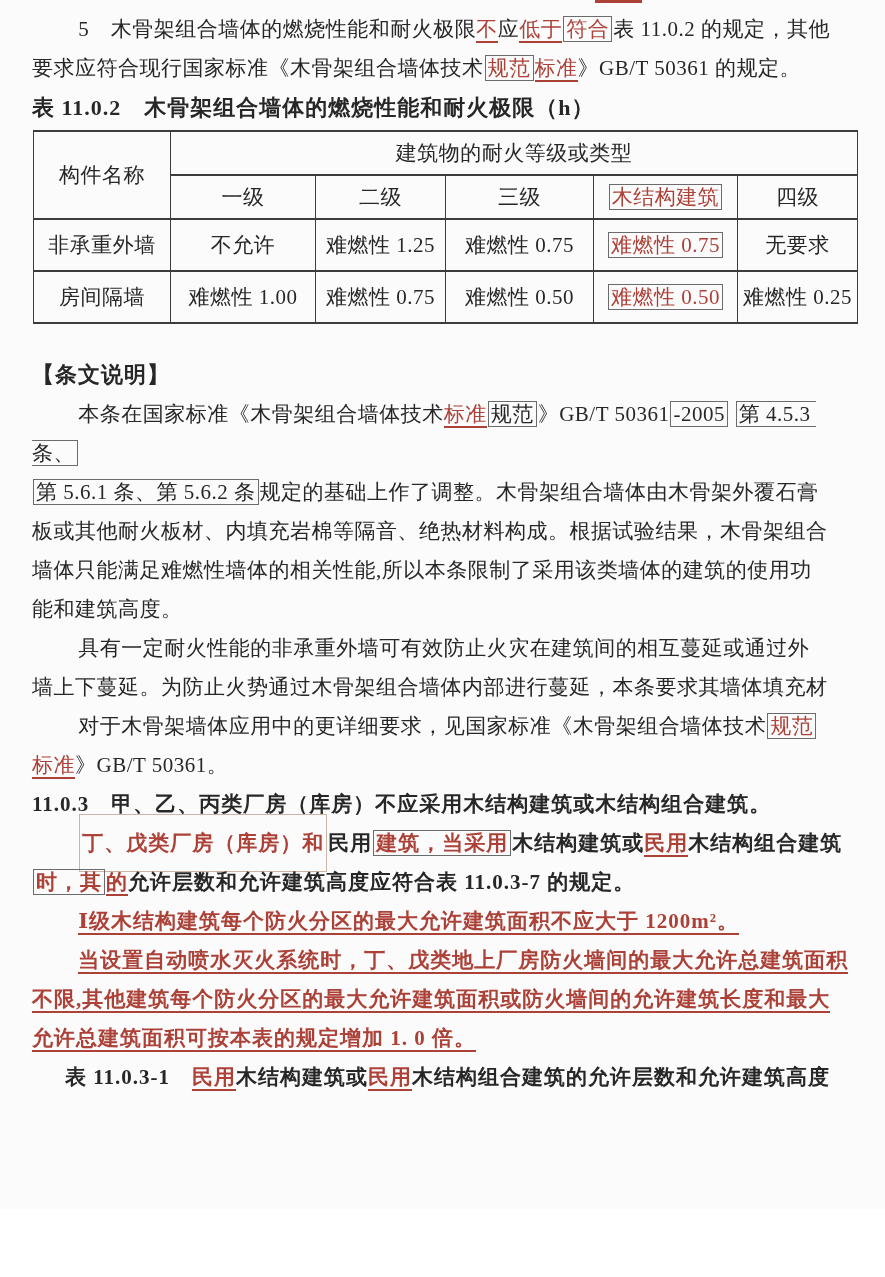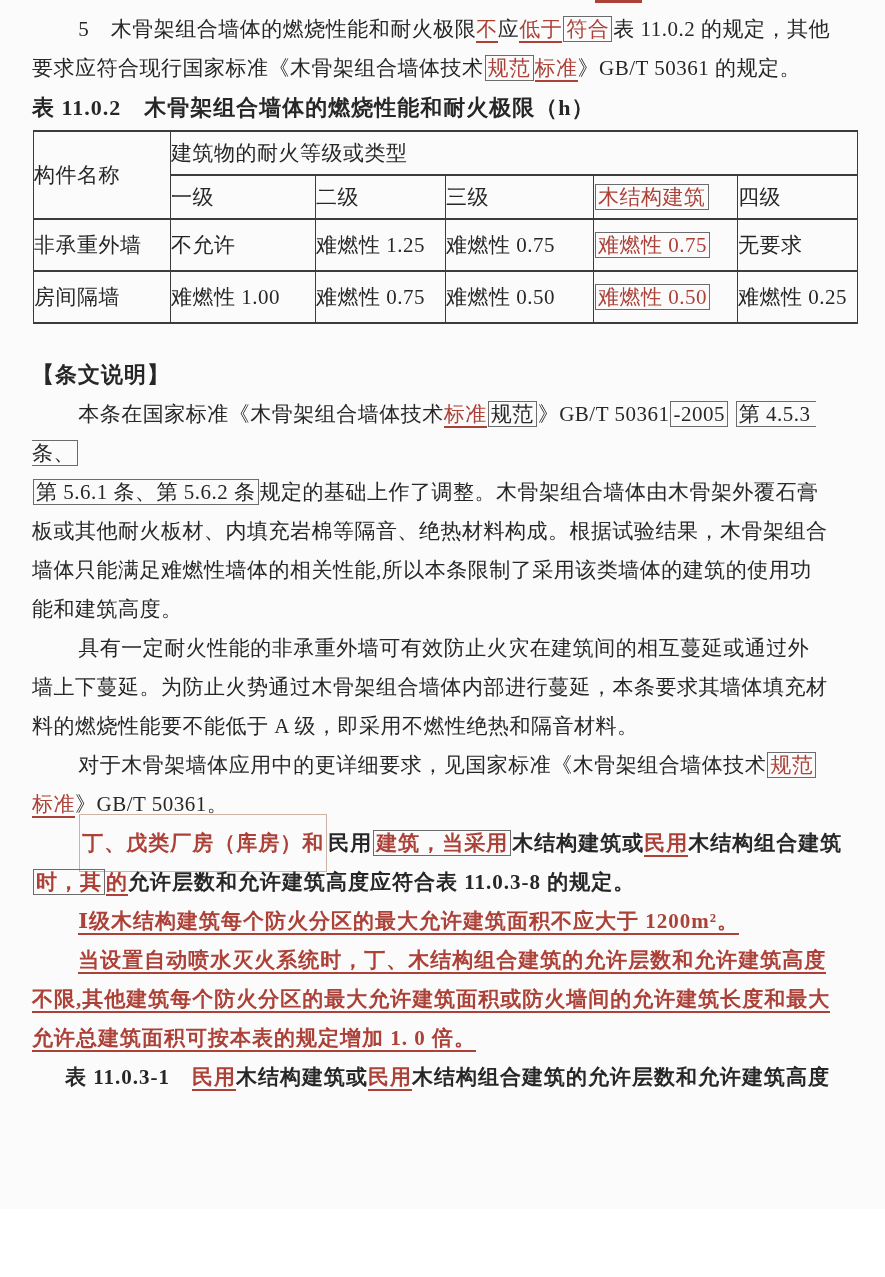--- a/index.html
+++ b/index.html
@@ -20,21 +20,21 @@
   .sg.red{color:#ac4138;}
   .sg.ul{border-bottom:2px solid currentColor;}
   .sg.box{border:1.5px solid #6b6b6b;padding:0 2px;margin:0 1px;}
   .sg.boxl{border:1.5px solid #c9b4a6;padding:16px 2px;margin:0 1px;}
   .tcaption{font-weight:700;text-align:left;font-size:22px;line-height:36px;margin:2px 0 4px 0;letter-spacing:1px;}
   .notes-heading{font-weight:700;font-size:22px;line-height:40px;letter-spacing:1px;margin-top:31px;}
   table{border-collapse:collapse;table-layout:fixed;}
   .t1{width:824px;margin:0 0 4px 1px;}
   .t1 th,.t1 td{
     border:1.5px solid #3c3c3c;border-top-width:2px;border-bottom-width:2px;
-    text-align:left;vertical-align:middle;font-weight:400;font-size:21px;padding:0;
+    text-align:center;vertical-align:middle;font-weight:400;font-size:21px;padding:0;
   }
   .t1 .r-span{height:44px;}
   .t1 .r-grade{height:44px;}
   .t1 .r-data{height:52px;}
   .cap2{font-weight:700;font-size:21px;line-height:39px;letter-spacing:1px;margin:0 0 2px 33px;}
   
   .wm-text{
     position:absolute;left:669px;top:1210px;z-index:5;
     font-size:36px;line-height:40px;letter-spacing:5px;font-weight:400;
     color:rgba(138,138,138,.5);white-space:nowrap;font-style:italic;
@@ -100,26 +100,27 @@
           <td><span class="sg">难燃性 0.50</span></td>
           <td><span class="sg red box">难燃性 0.50</span></td>
           <td><span class="sg">难燃性 0.25</span></td>
         </tr>
       </tbody>
     </table>
 
     <div class="notes-heading">【条文说明】</div>
 
     <p class="para"><span class="ind"></span><span class="sg">本条在国家标准《木骨架组合墙体技术</span><span class="sg red ul">标准</span><span class="sg box">规范</span><span class="sg">》GB/T 50361</span><span class="sg box">-2005</span><span class="sg"> </span><span class="sg box">第 4.5.3 条、</span><br><span class="sg box">第 5.6.1 条、第 5.6.2 条</span><span class="sg">规定的基础上作了调整。木骨架组合墙体由木骨架外覆石膏</span><br><span class="sg">板或其他耐火板材、内填充岩棉等隔音、绝热材料构成。根据试验结果，木骨架组合</span><br><span class="sg">墙体只能满足难燃性墙体的相关性能,所以本条限制了采用该类墙体的建筑的使用功</span><br><span class="sg">能和建筑高度。</span></p>
-    <p class="para"><span class="ind"></span><span class="sg">具有一定耐火性能的非承重外墙可有效防止火灾在建筑间的相互蔓延或通过外</span><br><span class="sg">墙上下蔓延。为防止火势通过木骨架组合墙体内部进行蔓延，本条要求其墙体填充材</span><br><span class="sg">料的燃烧性能要不能低于 A 级，即采用不燃性绝热和隔音材料。</span></p>
+    <p class="para"><span class="ind"></span><span class="sg">具有一定耐火性能的非承重外墙可有效防止火灾在建筑间的相互蔓延或通过外</span><br><span class="sg">墙上下蔓延。为防止火势通过木骨架组合墙体内部进行蔓延，本条要求其墙体填充材</span><br></p>
     <p class="para"><span class="ind"></span><span class="sg">对于木骨架墙体应用中的更详细要求，见国家标准《木骨架组合墙体技术</span><span class="sg red box">规范</span><br><span class="sg red ul">标准</span><span class="sg">》GB/T 50361。</span></p>
 
-    <p class="para bold"><span class="ind"></span><span class="sg red boxl">丁、戊类厂房（库房）和</span><span class="sg">民用</span><span class="sg red box">建筑，当采用</span><span class="sg">木结构建筑或</span><span class="sg red ul">民用</span><span class="sg">木结构组合建筑</span><br><span class="sg red box">时，其</span><span class="sg red ul">的</span><span class="sg">允许层数和允许建筑高度应符合表 11.0.3-8 的规定。</span></p>
+    <p class="para bold"><span class="sg">11.0.3　甲、乙、丙类厂房（库房）不应采用木结构建筑或木结构组合建筑。</span></p>
+    <p class="para bold"><span class="ind"></span><span class="sg red boxl">丁、戊类厂房（库房）和</span><span class="sg">民用</span><span class="sg red box">建筑，当采用</span><span class="sg">木结构建筑或</span><span class="sg red ul">民用</span><span class="sg">木结构组合建筑</span><br><span class="sg red box">时，其</span><span class="sg red ul">的</span><span class="sg">允许层数和允许建筑高度应符合表 11.0.3-7 的规定。</span></p>
     <p class="para bold"><span class="ind"></span><span class="sg red ul">Ⅰ级木结构建筑每个防火分区的最大允许建筑面积不应大于 1200m²。</span></p>
-    <p class="para bold"><span class="ind"></span><span class="sg red ul">当设置自动喷水灭火系统时，丁、木结构组合建筑的允许层数和允许建筑高度</span><br><span class="sg red ul">不限,其他建筑每个防火分区的最大允许建筑面积或防火墙间的允许建筑长度和最大</span><br><span class="sg red ul">允许总建筑面积可按本表的规定增加 1. 0 倍。</span></p>
+    <p class="para bold"><span class="ind"></span><span class="sg red ul">当设置自动喷水灭火系统时，丁、戊类地上厂房防火墙间的最大允许总建筑面积</span><br><span class="sg red ul">不限,其他建筑每个防火分区的最大允许建筑面积或防火墙间的允许建筑长度和最大</span><br><span class="sg red ul">允许总建筑面积可按本表的规定增加 1. 0 倍。</span></p>
 
     <div class="cap2"><span class="sg">表 11.0.3-1　</span><span class="sg red ul">民用</span><span class="sg">木结构建筑或</span><span class="sg red ul">民用</span><span class="sg">木结构组合建筑的允许层数和允许建筑高度</span></div>
 
   </div>
 
   <div class="bottom-strip"></div>
 
   <div class="wm-circle"></div>
   <div class="wm-text">消防百事通</div>
 

